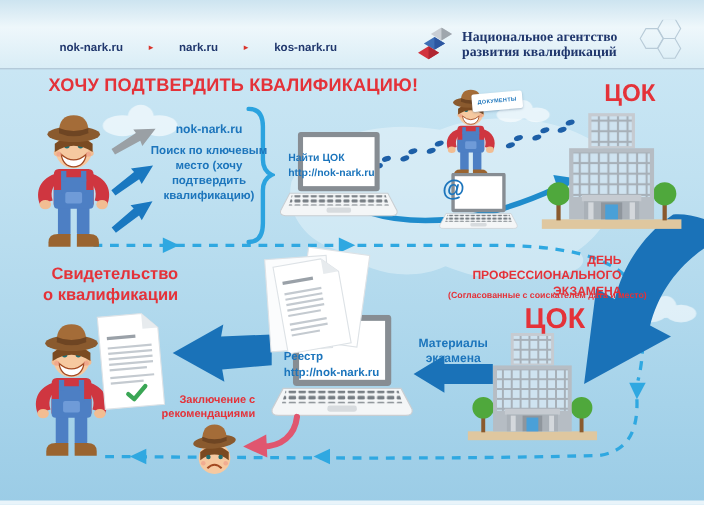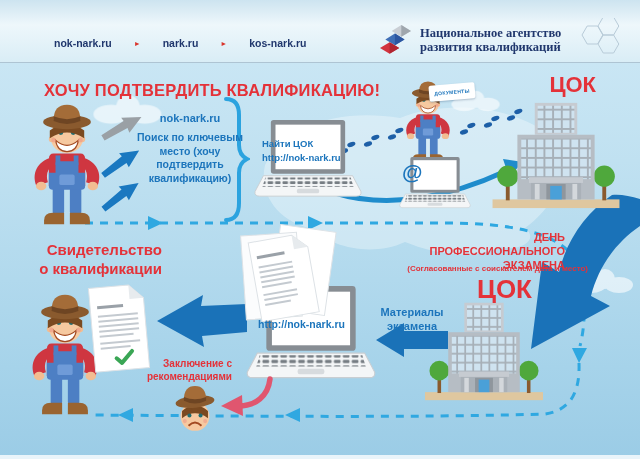--- a/index.html
+++ b/index.html
@@ -15,21 +15,21 @@
     border-bottom:1px solid #aec4d3;z-index:8;}
   .nav{position:absolute;left:54px;top:37px;display:flex;align-items:center;gap:22px;
     font-size:10.5px;font-weight:bold;color:#20376d;}
   .nav .sep{color:#d9342b;font-size:7px;line-height:1;}
   .nav span[data-name="nav-link"]{cursor:pointer;}
   .logo{position:absolute;left:380px;top:25px;display:flex;align-items:center;gap:8px;}
   .logo-text{font-family:"Liberation Serif",serif;font-weight:bold;font-size:12.5px;
     line-height:1.12;color:#20376d;}
   
   .title{position:absolute;left:44px;top:69px;font-size:16.5px;font-weight:bold;
-    color:#e43239;z-index:5;letter-spacing:.2px;margin-top:12px;}
+    color:#e43239;z-index:5;letter-spacing:.2px;}
   .bluetxt{color:#1c75bc;font-weight:bold;text-align:center;line-height:1.3;z-index:5;}
   .redtxt{color:#e43239;font-weight:bold;text-align:right;z-index:5;}
   .screen-text{position:absolute;color:#1c75bc;font-weight:bold;z-index:5;}
   .comp{position:absolute;z-index:3;}
   .over{z-index:4;}
   svg{display:block;}
   .decor{position:absolute;left:0;top:0;pointer-events:none;}
   .sign{position:absolute;left:429px;top:84px;width:46px;height:16px;background:#fff;
     border-radius:2px;transform:rotate(-5deg);box-shadow:0 1px 2px rgba(60,90,120,.35);
     z-index:4;font-size:5px;font-weight:bold;color:#1c75bc;text-align:center;
@@ -279,20 +279,21 @@
   </div>
 
   <div class="abs bluetxt" style="left:372px;top:305px;width:80px;font-size:11px" data-name="materials-label">Материалы экзамена</div>
 
   <div class="comp" style="left:244px;top:286px" data-name="laptop-registry">
     <svg width="134" height="94" viewBox="0 0 120 84">
         <use href="#sym-laptop"></use>
       </svg>
   </div>
   <div class="screen-text" style="left:258px;top:317px;width:106px;font-size:10.5px;line-height:1.45" data-name="registry-screen">
+    <div data-name="registry-label">Реестр</div>
     <div data-name="registry-url">http://nok-nark.ru</div>
   </div>
 
   <svg class="abs over" style="left:232px;top:224px;z-index:4" width="112" height="108" viewBox="0 0 112 108" data-name="documents-stack">
     <g transform="rotate(8 70 50)">
         <rect x="42" y="4" width="56" height="84" fill="#ffffff" stroke="#dde2e6"></rect>
       </g>
     <g transform="rotate(-4 40 60)">
         <rect x="12" y="10" width="56" height="84" fill="#fbfcfd" stroke="#dde2e6"></rect>
       </g>

